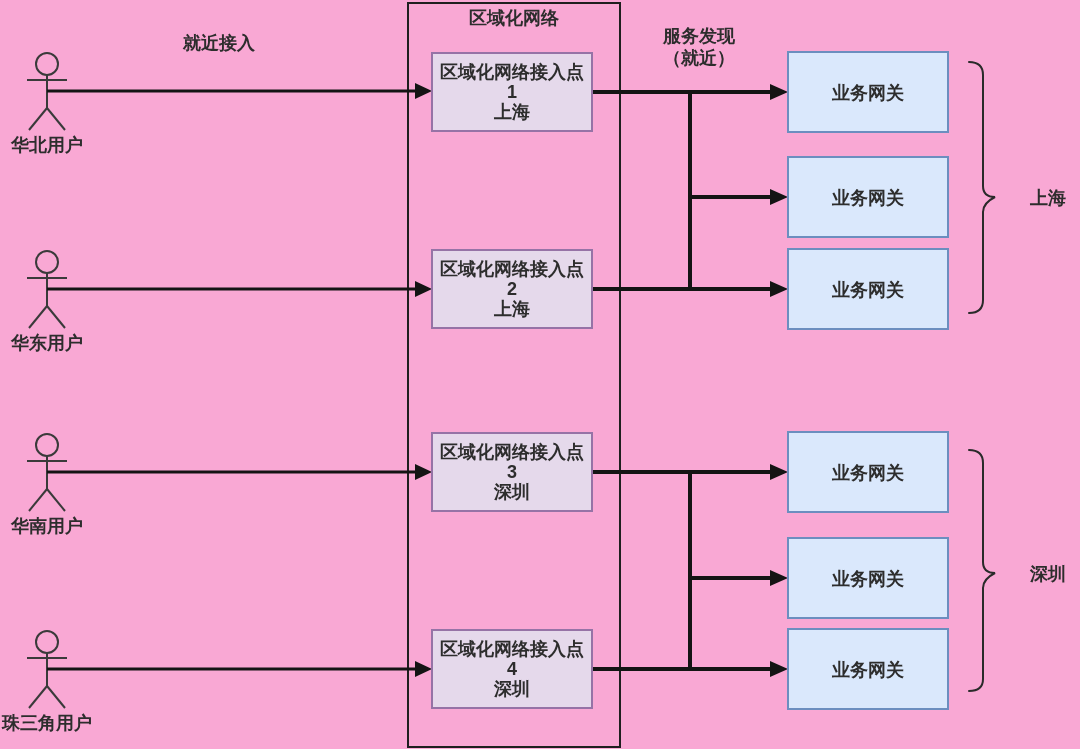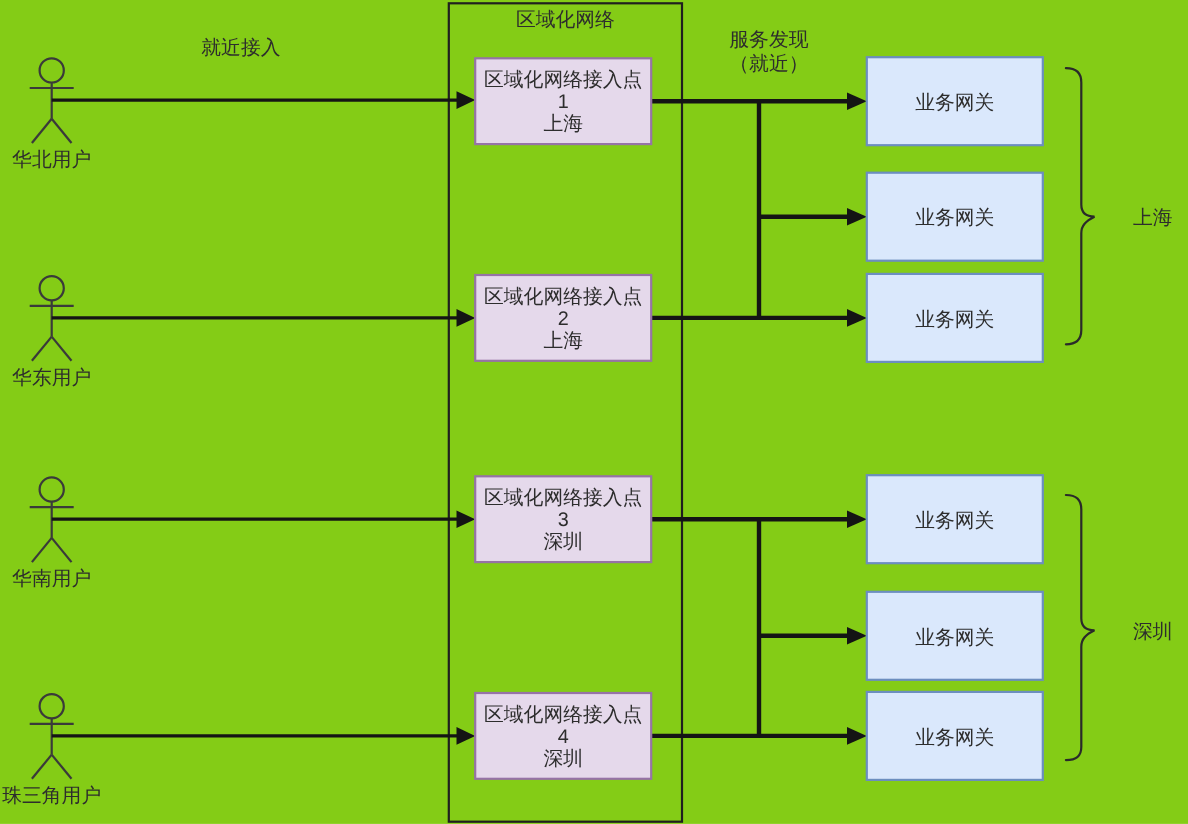--- a/index.html
+++ b/index.html
@@ -1,16 +1,16 @@
 <!DOCTYPE html>
 <html><head>
 <meta charset="utf-8">
 <style>
   html, body { margin: 0; padding: 0; background: #ffffff; }
-  .stage { width: 1080px; height: 749px; position: relative; background: #84cc16; }
+  .stage { width: 1080px; height: 749px; position: relative; background: #f9a8d4; font-weight: bold; }
   svg { display: block; }
   .t {
     font-family: "Liberation Sans", "DejaVu Sans", sans-serif;
     font-size: 18px;
     fill: #2d2d2d;
   }
   .t-mid { text-anchor: middle; }
   .ln  { stroke: #141414; stroke-width: 4; fill: none; }
   .ln-thin { stroke: #141414; stroke-width: 3; fill: none; }
   .arrow { fill: #141414; stroke: none; }

